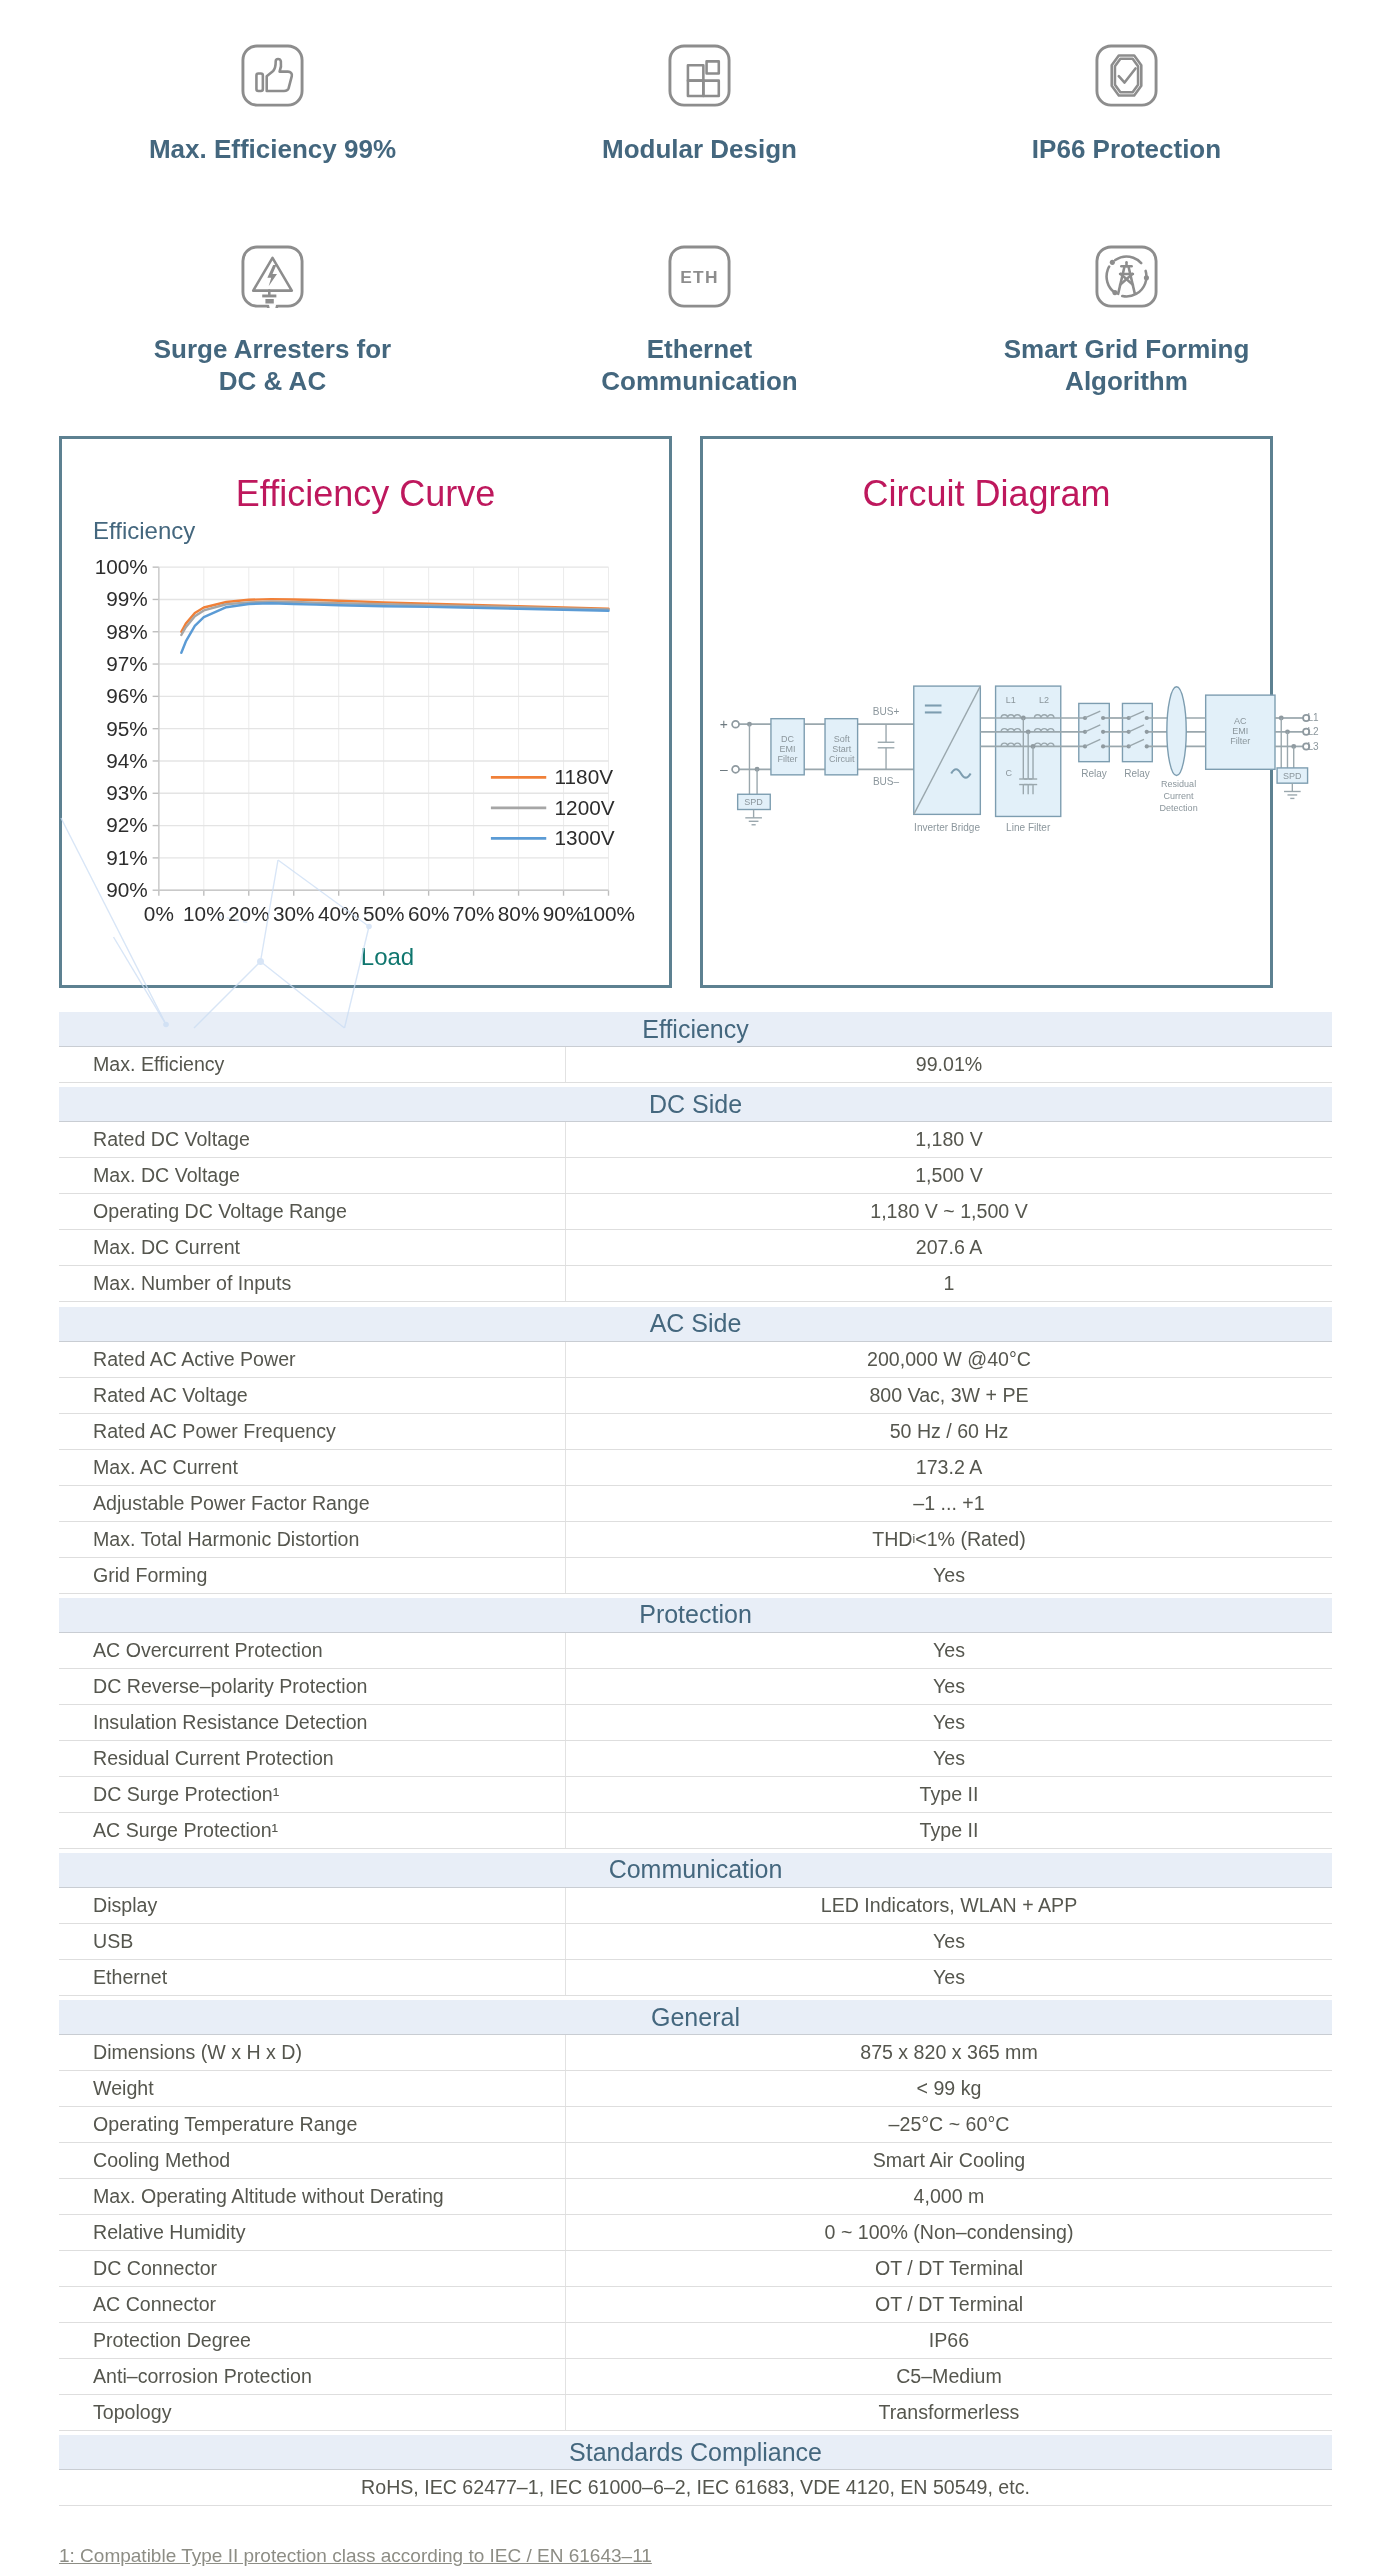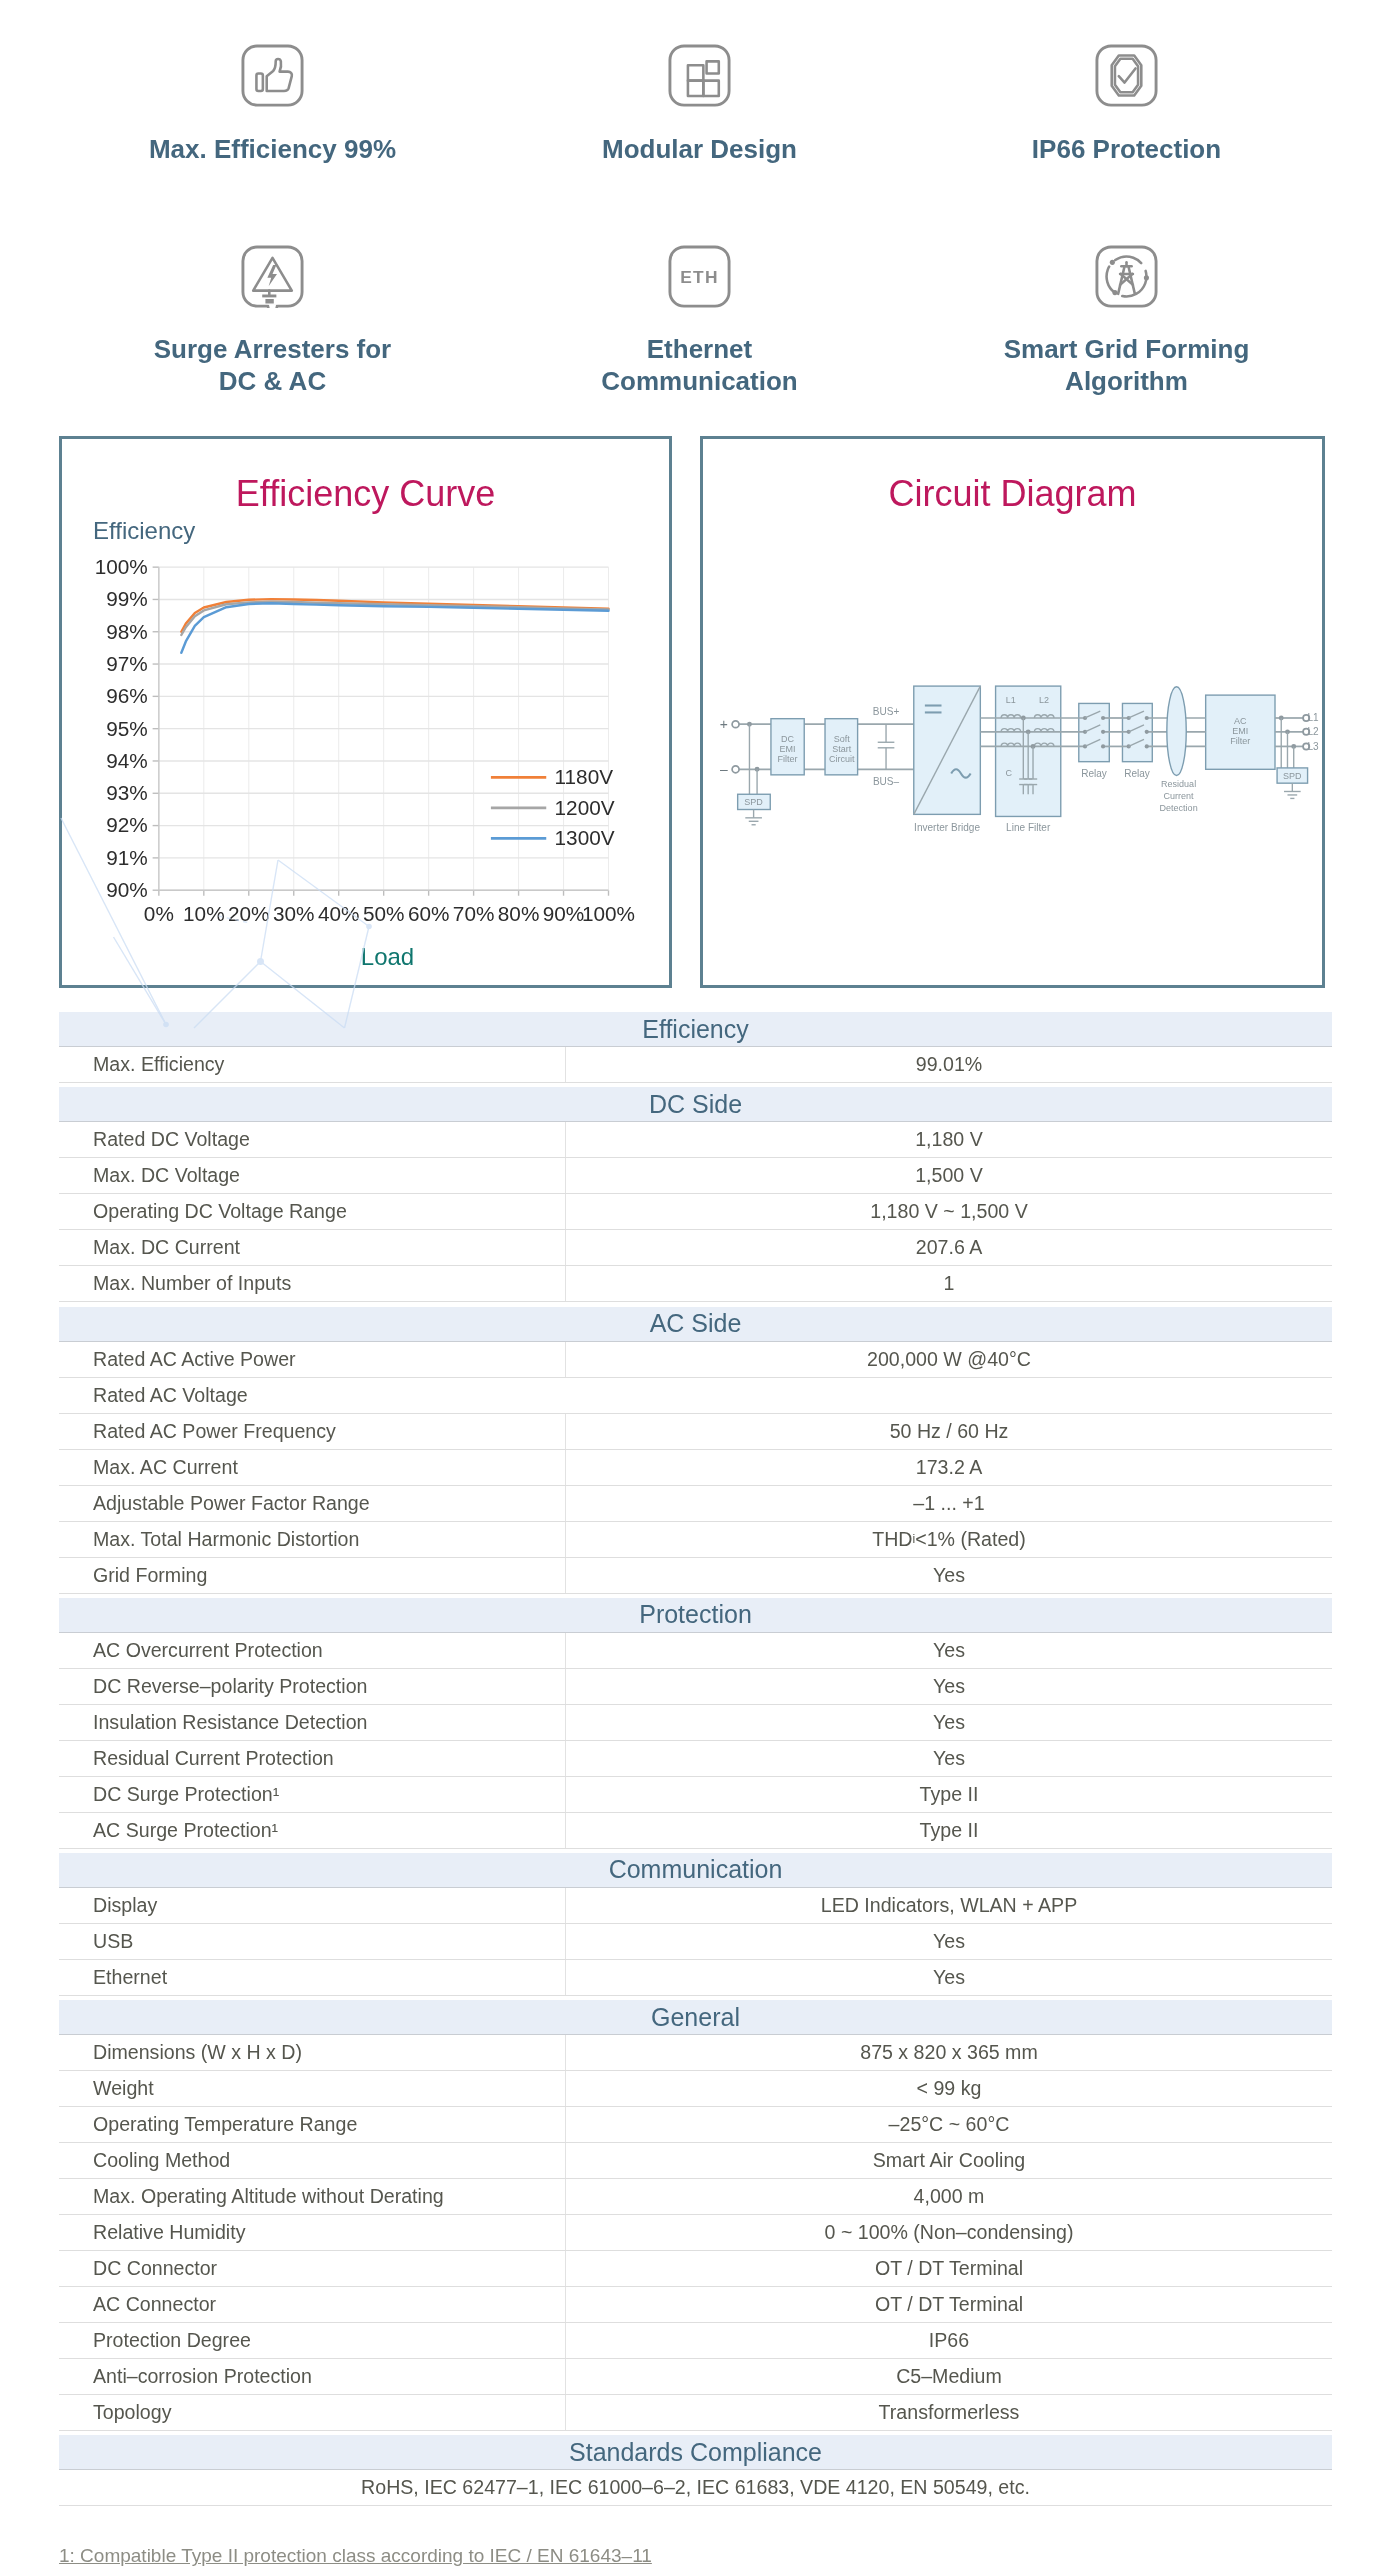--- a/index.html
+++ b/index.html
@@ -11,21 +11,21 @@
   .feature .icon-wrap{width:63px;height:69px;}
   .feature-label{margin-top:19.6px;font-size:26px;line-height:32px;font-weight:700;
                  color:#44677E;text-align:center;}
   .ic{stroke:#8D8D8D;fill:none;stroke-width:4;stroke-linecap:round;stroke-linejoin:round;}
   .ic-frame{stroke-width:4.5;}
   .ic-fill{fill:#8D8D8D;stroke:none;}
   
   .panels{margin:39px 59px 0 59px;display:flex;gap:28px;}
   .panel{border:3.5px solid #5D8191;box-sizing:border-box;position:relative;background:#fff;}
   .panel-chart{width:613px;height:552px;}
-  .panel-circuit{width:625px;height:552px;}
+  .panel-circuit{width:573px;height:552px;}
   .panel h2{margin:35px 0 0 0;height:39px;line-height:39px;text-align:center;
             font-size:36px;font-weight:500;color:#be185d;}
   .y-axis-title{margin:4.2px 0 0 31px;height:28px;font-size:24px;color:#44677E;}
   #chart{display:block;margin-top:5.6px;width:606px;height:392px;}
   .x-axis-title{margin-left:98px;width:455px;text-align:center;font-size:24px;color:#0f766e;}
   .tick{font-size:30px;fill:#2D2D2D;font-family:"Liberation Sans",sans-serif;}
   #circuit{display:block;margin-top:45px;width:624px;height:433px;}
   .deco{position:absolute;left:-15.4px;bottom:-50px;width:420px;height:224px;pointer-events:none;opacity:.75;}
   .deco line, .deco path{stroke:#CBDDF4;stroke-width:2;fill:none;}
   .deco circle{fill:#CBDDF4;}
@@ -447,20 +447,21 @@
         <div class="spec-label">Max. Number of Inputs</div>
         <div class="spec-value">1</div>
       </div>
       <div class="section-header">AC Side</div>
       <div class="spec-row">
         <div class="spec-label">Rated AC Active Power</div>
         <div class="spec-value">200,000 W @40°C</div>
       </div>
       <div class="spec-row">
         <div class="spec-label">Rated AC Voltage</div>
+        <div class="spec-value">800 Vac, 3W + PE</div>
       </div>
       <div class="spec-row">
         <div class="spec-label">Rated AC Power Frequency</div>
         <div class="spec-value">50 Hz / 60 Hz</div>
       </div>
       <div class="spec-row">
         <div class="spec-label">Max. AC Current</div>
         <div class="spec-value">173.2 A</div>
       </div>
       <div class="spec-row">

